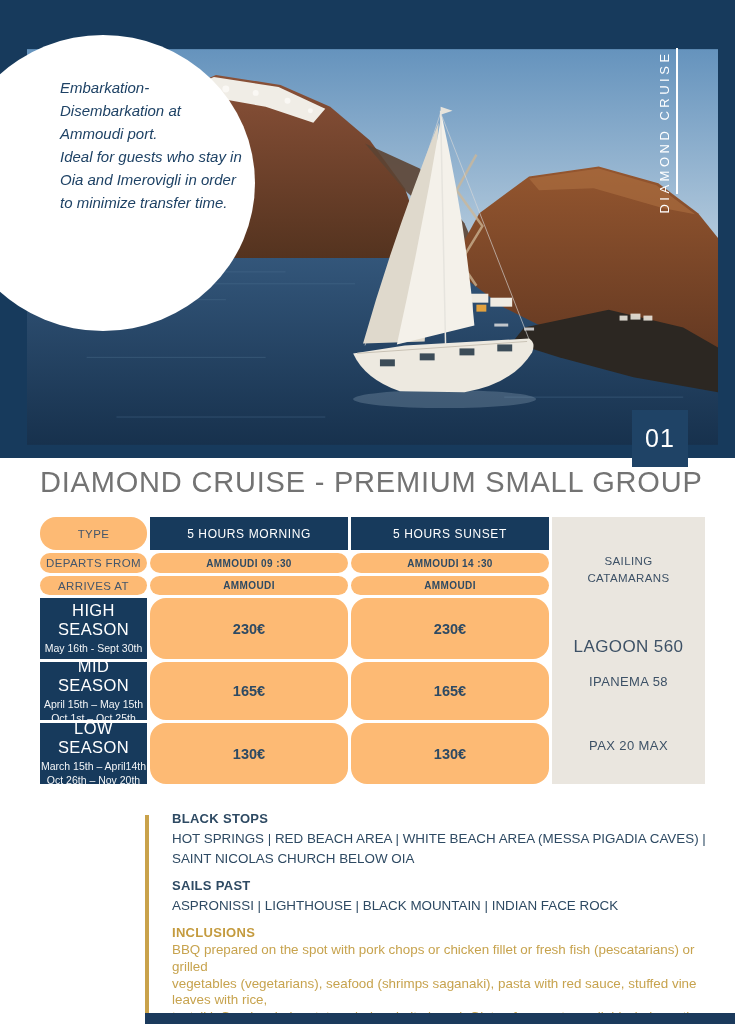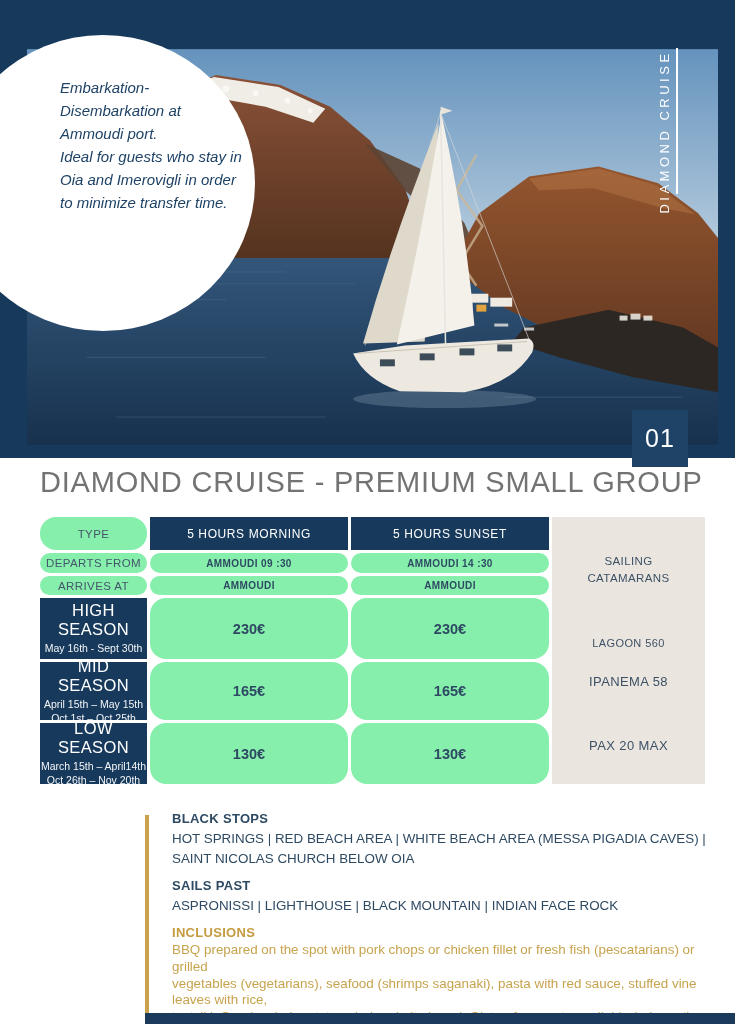--- a/index.html
+++ b/index.html
@@ -38,32 +38,32 @@
     position:absolute; left:40px; top:466px; font-size:29px; font-weight:300;
     letter-spacing:0.8px; color:#737373; white-space:nowrap;
   }
   
   .pricing-table {
     position:absolute; left:40px; top:517px; width:665px;
     display:grid; grid-template-columns:107px 198px 198px 153px;
     grid-template-rows:33px 20px 19px 61px 58px 61px; gap:3px;
   }
   .cell { display:flex; flex-direction:column; align-items:center; justify-content:center; text-align:center; }
-  .beige { background:#86efac;border-radius:16px; }
+  .beige { background:#fdba74;border-radius:16px; }
   .navy  { background:#173a5c; color:#ffffff; }
   .lbl   { font-size:11.5px; letter-spacing:0.4px; color:#44566b; }
   .hdr   { font-size:12px; letter-spacing:0.6px; font-weight:500; }
   .val   { font-size:10px; font-weight:600; letter-spacing:0.4px; color:#2e4a63; }
   .price { font-size:14.5px; font-weight:600; color:#2e4a63; }
   .season-title { font-size:16.5px; font-weight:400; letter-spacing:0.4px; }
   .season-dates { font-size:10.5px; line-height:1.3; margin-top:3px; white-space:pre-line; opacity:.95; }
   .side-col { grid-column:4; grid-row:1 / span 6; position:relative; background:#eae6df; }
   .side-col .sc-item { position:absolute; left:0; width:100%; text-align:center; color:#3d5166; }
   .sc-cat   { top:36px;  font-size:11.5px; line-height:1.5; letter-spacing:0.4px; white-space:pre-line; }
-  .sc-boat1 { top:120px; font-size:11px; font-weight:500; letter-spacing:0.4px; }
+  .sc-boat1 { top:120px; font-size:17px; font-weight:500; letter-spacing:0.4px; }
   .sc-boat2 { top:157px; font-size:13px; font-weight:500; letter-spacing:0.4px; }
   .sc-pax   { top:221px; font-size:13px; font-weight:500; letter-spacing:0.4px; }
   
   .gold-bar { position:absolute; left:145px; top:815px; width:4px; height:209px; background:#c9a24b; }
   .details { position:absolute; left:172px; top:811px; width:552px; }
   .details h3 { font-size:13px; font-weight:700; color:#2e4a63; letter-spacing:0.3px; margin:9px 0 3px; }
   .details h3.first { margin-top:0; }
   .details h3.gold-h { color:#c49b3f; margin-bottom:2px; }
   .details p { font-size:13.4px; color:#2e4a63; line-height:1.5; white-space:pre-line; }
   .details p.gold-p { color:#c7a34e; line-height:1.24; }

